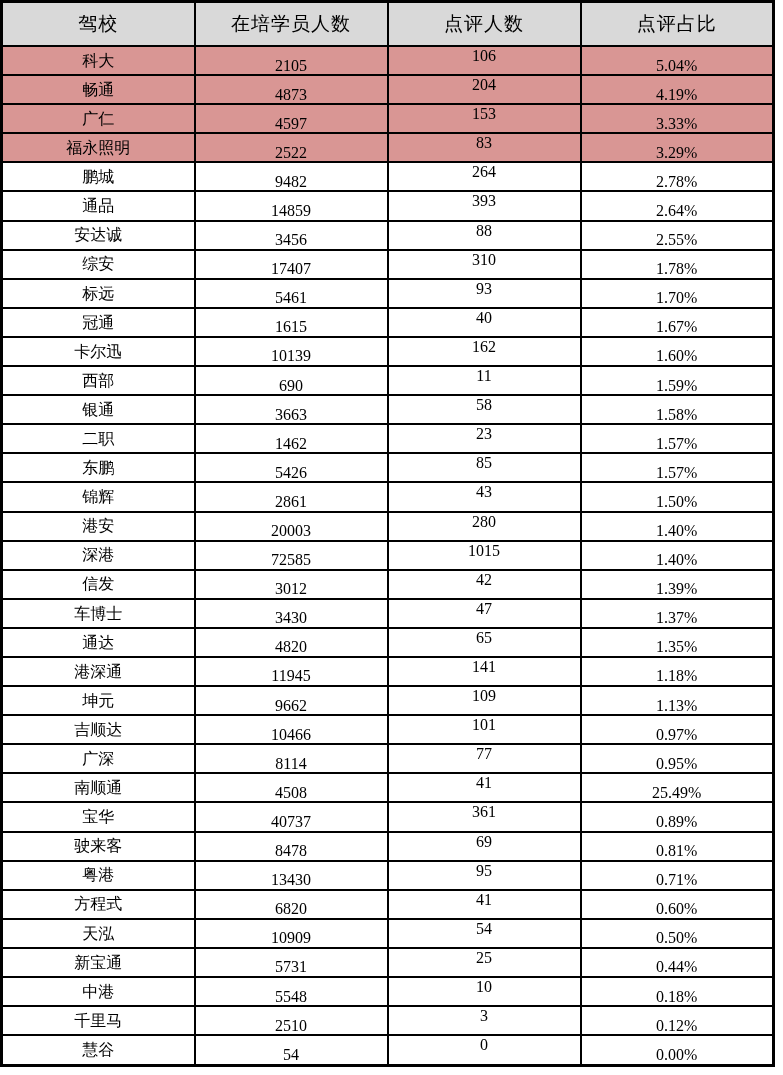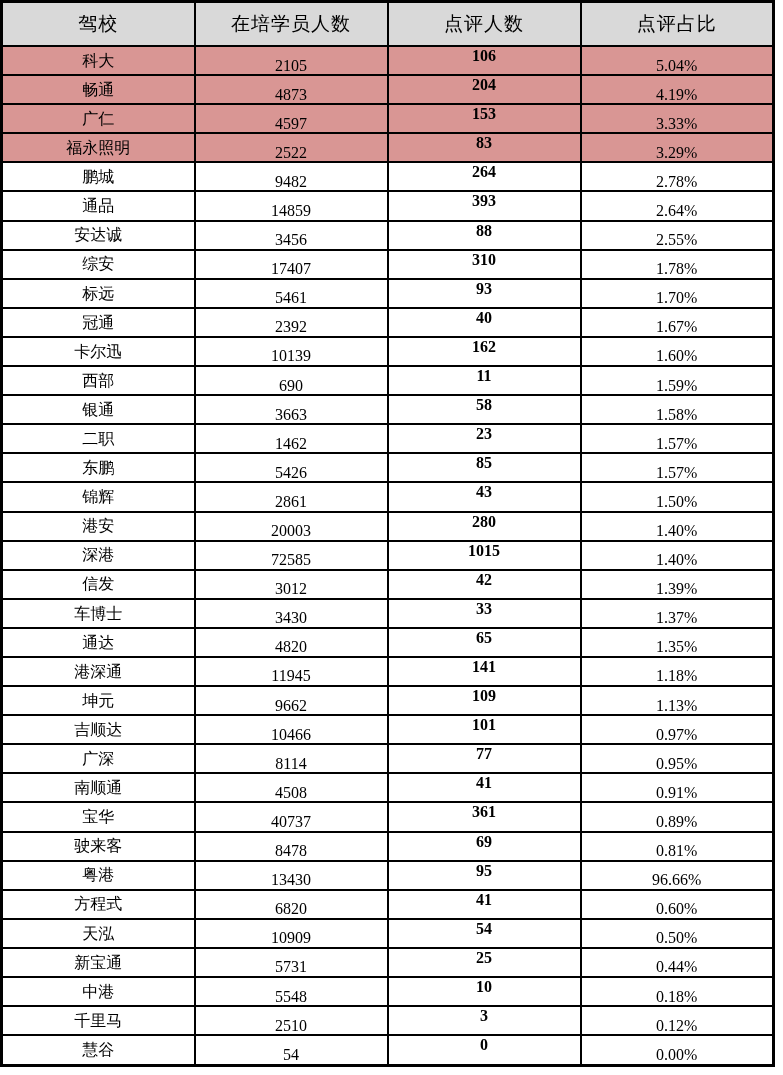--- a/index.html
+++ b/index.html
@@ -45,21 +45,21 @@
     padding: 0;
     line-height: 1.1;
     overflow: hidden;
     white-space: nowrap;
   }
   tr.hl td {
     background: var(--hl-bg, #d99694);
   }
   td.col-school  { vertical-align: middle; margin-top: 30px; }
   td.col-students{ vertical-align: bottom; padding-bottom: 2px; }
-  td.col-reviews { vertical-align: top;    padding-top: 1px; font-weight: bold; }
+  td.col-reviews { vertical-align: top;    padding-top: 1px; }
   td.col-ratio   { vertical-align: bottom; padding-bottom: 3px; }
 </style>
 </head>
 <body>
 
 <div class="page">
   <table class="ds-table">
     <thead>
       <tr>
         <th class="col-school">驾校</th>
@@ -118,21 +118,21 @@
           <td class="col-ratio">1.78%</td>
         </tr>
         <tr>
           <td class="col-school">标远</td>
           <td class="col-students">5461</td>
           <td class="col-reviews">93</td>
           <td class="col-ratio">1.70%</td>
         </tr>
         <tr>
           <td class="col-school">冠通</td>
-          <td class="col-students">2392</td>
+          <td class="col-students">1615</td>
           <td class="col-reviews">40</td>
           <td class="col-ratio">1.67%</td>
         </tr>
         <tr>
           <td class="col-school">卡尔迅</td>
           <td class="col-students">10139</td>
           <td class="col-reviews">162</td>
           <td class="col-ratio">1.60%</td>
         </tr>
         <tr>
@@ -179,21 +179,21 @@
         </tr>
         <tr>
           <td class="col-school">信发</td>
           <td class="col-students">3012</td>
           <td class="col-reviews">42</td>
           <td class="col-ratio">1.39%</td>
         </tr>
         <tr>
           <td class="col-school">车博士</td>
           <td class="col-students">3430</td>
-          <td class="col-reviews">33</td>
+          <td class="col-reviews">47</td>
           <td class="col-ratio">1.37%</td>
         </tr>
         <tr>
           <td class="col-school">通达</td>
           <td class="col-students">4820</td>
           <td class="col-reviews">65</td>
           <td class="col-ratio">1.35%</td>
         </tr>
         <tr>
           <td class="col-school">港深通</td>
@@ -216,39 +216,39 @@
         <tr>
           <td class="col-school">广深</td>
           <td class="col-students">8114</td>
           <td class="col-reviews">77</td>
           <td class="col-ratio">0.95%</td>
         </tr>
         <tr>
           <td class="col-school">南顺通</td>
           <td class="col-students">4508</td>
           <td class="col-reviews">41</td>
-          <td class="col-ratio">0.91%</td>
+          <td class="col-ratio">25.49%</td>
         </tr>
         <tr>
           <td class="col-school">宝华</td>
           <td class="col-students">40737</td>
           <td class="col-reviews">361</td>
           <td class="col-ratio">0.89%</td>
         </tr>
         <tr>
           <td class="col-school">驶来客</td>
           <td class="col-students">8478</td>
           <td class="col-reviews">69</td>
           <td class="col-ratio">0.81%</td>
         </tr>
         <tr>
           <td class="col-school">粤港</td>
           <td class="col-students">13430</td>
           <td class="col-reviews">95</td>
-          <td class="col-ratio">96.66%</td>
+          <td class="col-ratio">0.71%</td>
         </tr>
         <tr>
           <td class="col-school">方程式</td>
           <td class="col-students">6820</td>
           <td class="col-reviews">41</td>
           <td class="col-ratio">0.60%</td>
         </tr>
         <tr>
           <td class="col-school">天泓</td>
           <td class="col-students">10909</td>

